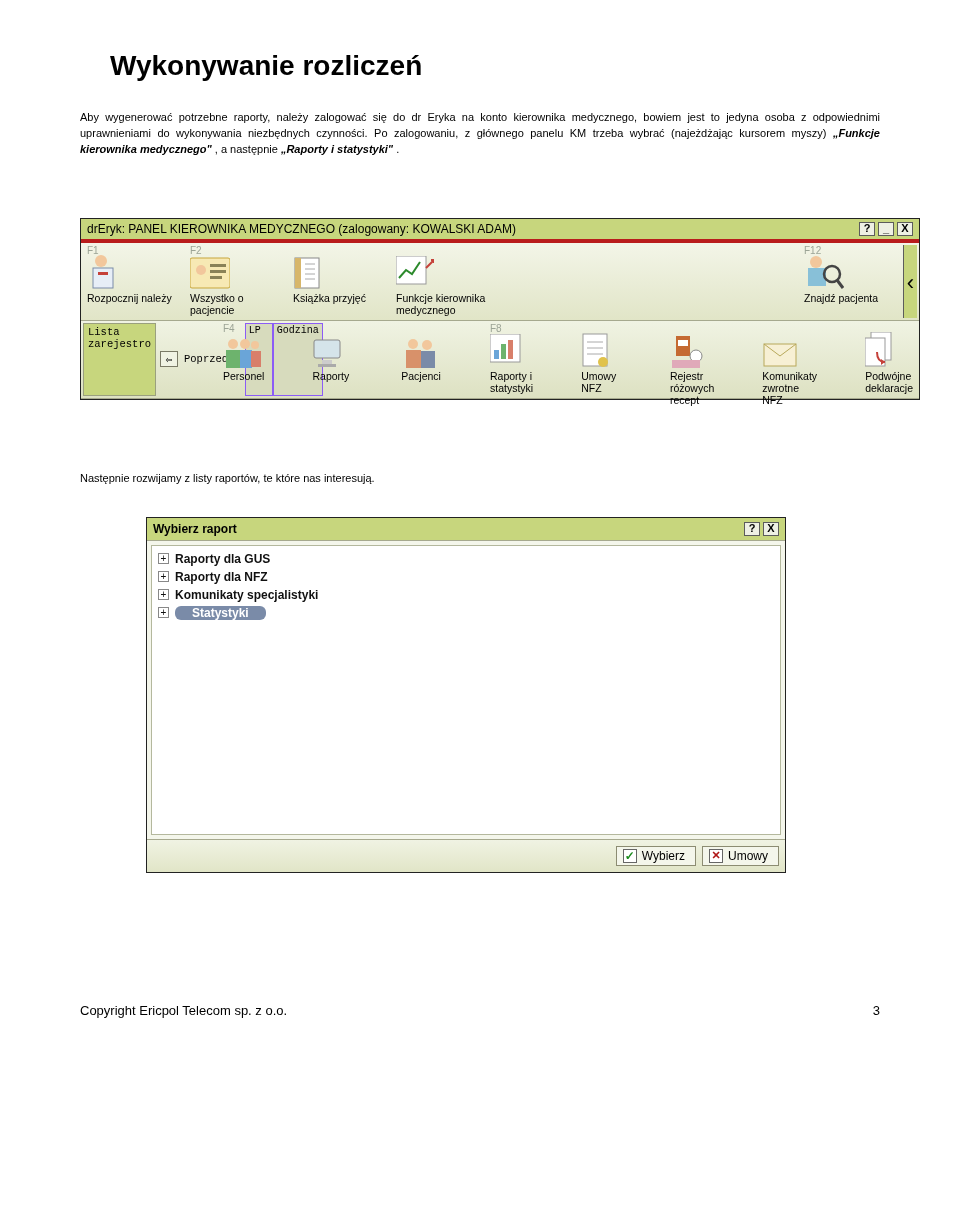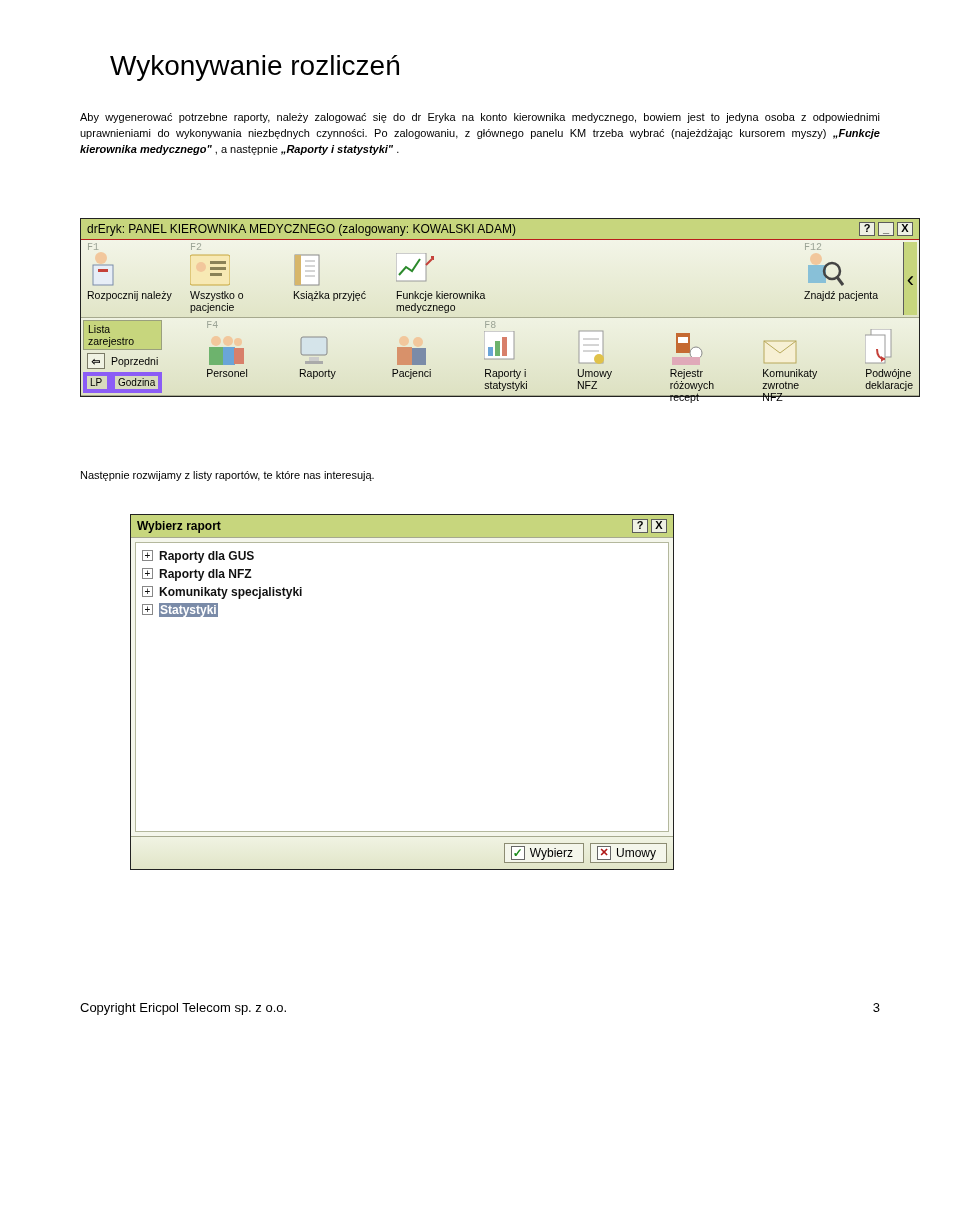--- a/index.html
+++ b/index.html
@@ -9,21 +9,21 @@
     background: #fff;
     color: #000;
     width: 960px;
   }
   .page {
     padding: 50px 80px 30px 80px;
   }
   h1 {
     font-family: Verdana, Arial, sans-serif;
     font-size: 28px;
-    font-weight: normal;
+    font-weight: bold;
     margin: 0 0 28px 0;
     padding-left: 30px;
   }
   .para {
     font-family: Verdana, Arial, sans-serif;
     font-size: 11px;
     line-height: 1.45;
     text-align: justify;
     margin-bottom: 60px;
   }
@@ -37,21 +37,21 @@
     width: 840px;
     margin-bottom: 60px;
   }
   .win1-title {
     background: #c7d67d;
     font-family: Tahoma, Arial, sans-serif;
     font-size: 12px;
     padding: 3px 6px;
     display: flex;
     align-items: center;
-    border-bottom: 1px solid #b91c1c;
+    border-bottom: 4px solid #b91c1c;
   }
   .win1-title .spacer { flex: 1; }
   .tbtn {
     display: inline-flex;
     width: 16px;
     height: 14px;
     border: 1px solid #5c5c5c;
     margin-left: 3px;
     background: #eef0e4;
     align-items: center;
@@ -75,21 +75,20 @@
   .tbitem {
     width: 103px;
     padding: 2px 4px 4px 4px;
     text-align: left;
   }
   .tbitem .fk {
     color: #9ca496;
     font-size: 10px;
     position: absolute;
     top: 2px;
-    font-family: Liberation Mono, monospace;
   }
   .tbitem .ico {
     height: 40px;
     display: flex;
     align-items: flex-end;
     justify-content: flex-start;
     margin-top: 10px;
   }
   .tbitem .lbl {
     line-height: 1.15;
@@ -115,22 +114,23 @@
     font-size: 10.5px;
     padding: 2px 2px 2px 2px;
     height: 78px;
     border-bottom: 1px solid #a6a98e;
     position: relative;
   }
   .leftcol {
     width: 96px;
     align-self: stretch;
     display: flex;
-    flex-direction: column;
+    flex-direction: row;
     font-size: 10.5px;
+    font-family: Liberation Mono, monospace;
   }
   .leftcol .listlbl {
     background: #c7d67d;
     border: 1px solid #9aa07e;
     padding: 2px 4px;
   }
   .leftcol .prev {
     flex: 1;
     display: flex;
     align-items: center;
@@ -143,30 +143,30 @@
     background: #f0f3e3;
     display: inline-flex;
     align-items: center; justify-content: center;
     font-weight: bold;
   }
   .leftcol .hdr {
     background: #d7dbbd;
     display: flex;
     font-size: 10px;
   }
-  .leftcol .hdr div { border: 4px solid #8b5cf6; padding: 1px 3px; }
+  .leftcol .hdr div { border: 1px solid #8b5cf6; padding: 1px 3px; }
   .tbitem.small { width: 93px; margin-left: 40px; }
   .tbitem.small .ico { height: 38px; }
 
   
   .shot2-wrap {
     border: 1px solid #222;
     display: inline-block;
-    width: 544px;
-    margin: 10px 0 90px 50px;
+    width: 640px;
+    margin: 10px 0 90px 66px;
     font-family: Tahoma, Arial, sans-serif;
   }
   .win2-title {
     background: #c7d67d;
     font-size: 12px;
     font-weight: bold;
     padding: 4px 6px;
     display: flex;
     align-items: center;
     border-bottom: 1px solid #a6a98e;
@@ -198,21 +198,22 @@
     display: inline-flex;
     align-items: center;
     justify-content: center;
     font-size: 10px;
     line-height: 1;
     font-weight: normal;
   }
   .node.sel span.lbl {
     background: #7a8ba8;
     color: #fff;
-    padding: 0 1px;
+    padding: 0 17px;
+    border-radius: 6px;
   }
   .btnbar {
     background: linear-gradient(#f0f3e3, #e1e5c7);
     padding: 6px;
     display: flex;
     justify-content: flex-end;
     gap: 6px;
   }
   .btn2 {
     border: 1px solid #8c8c72;

